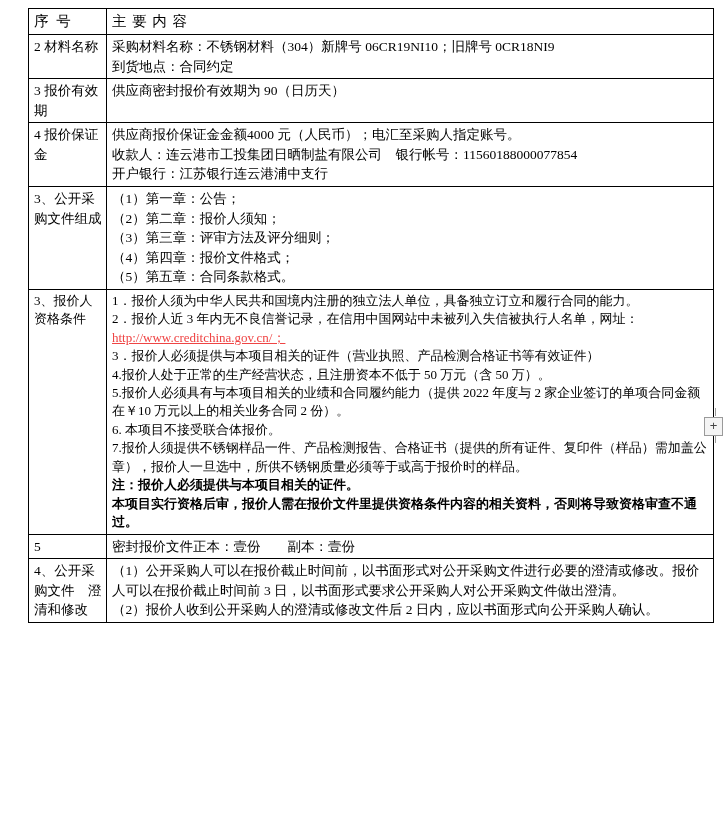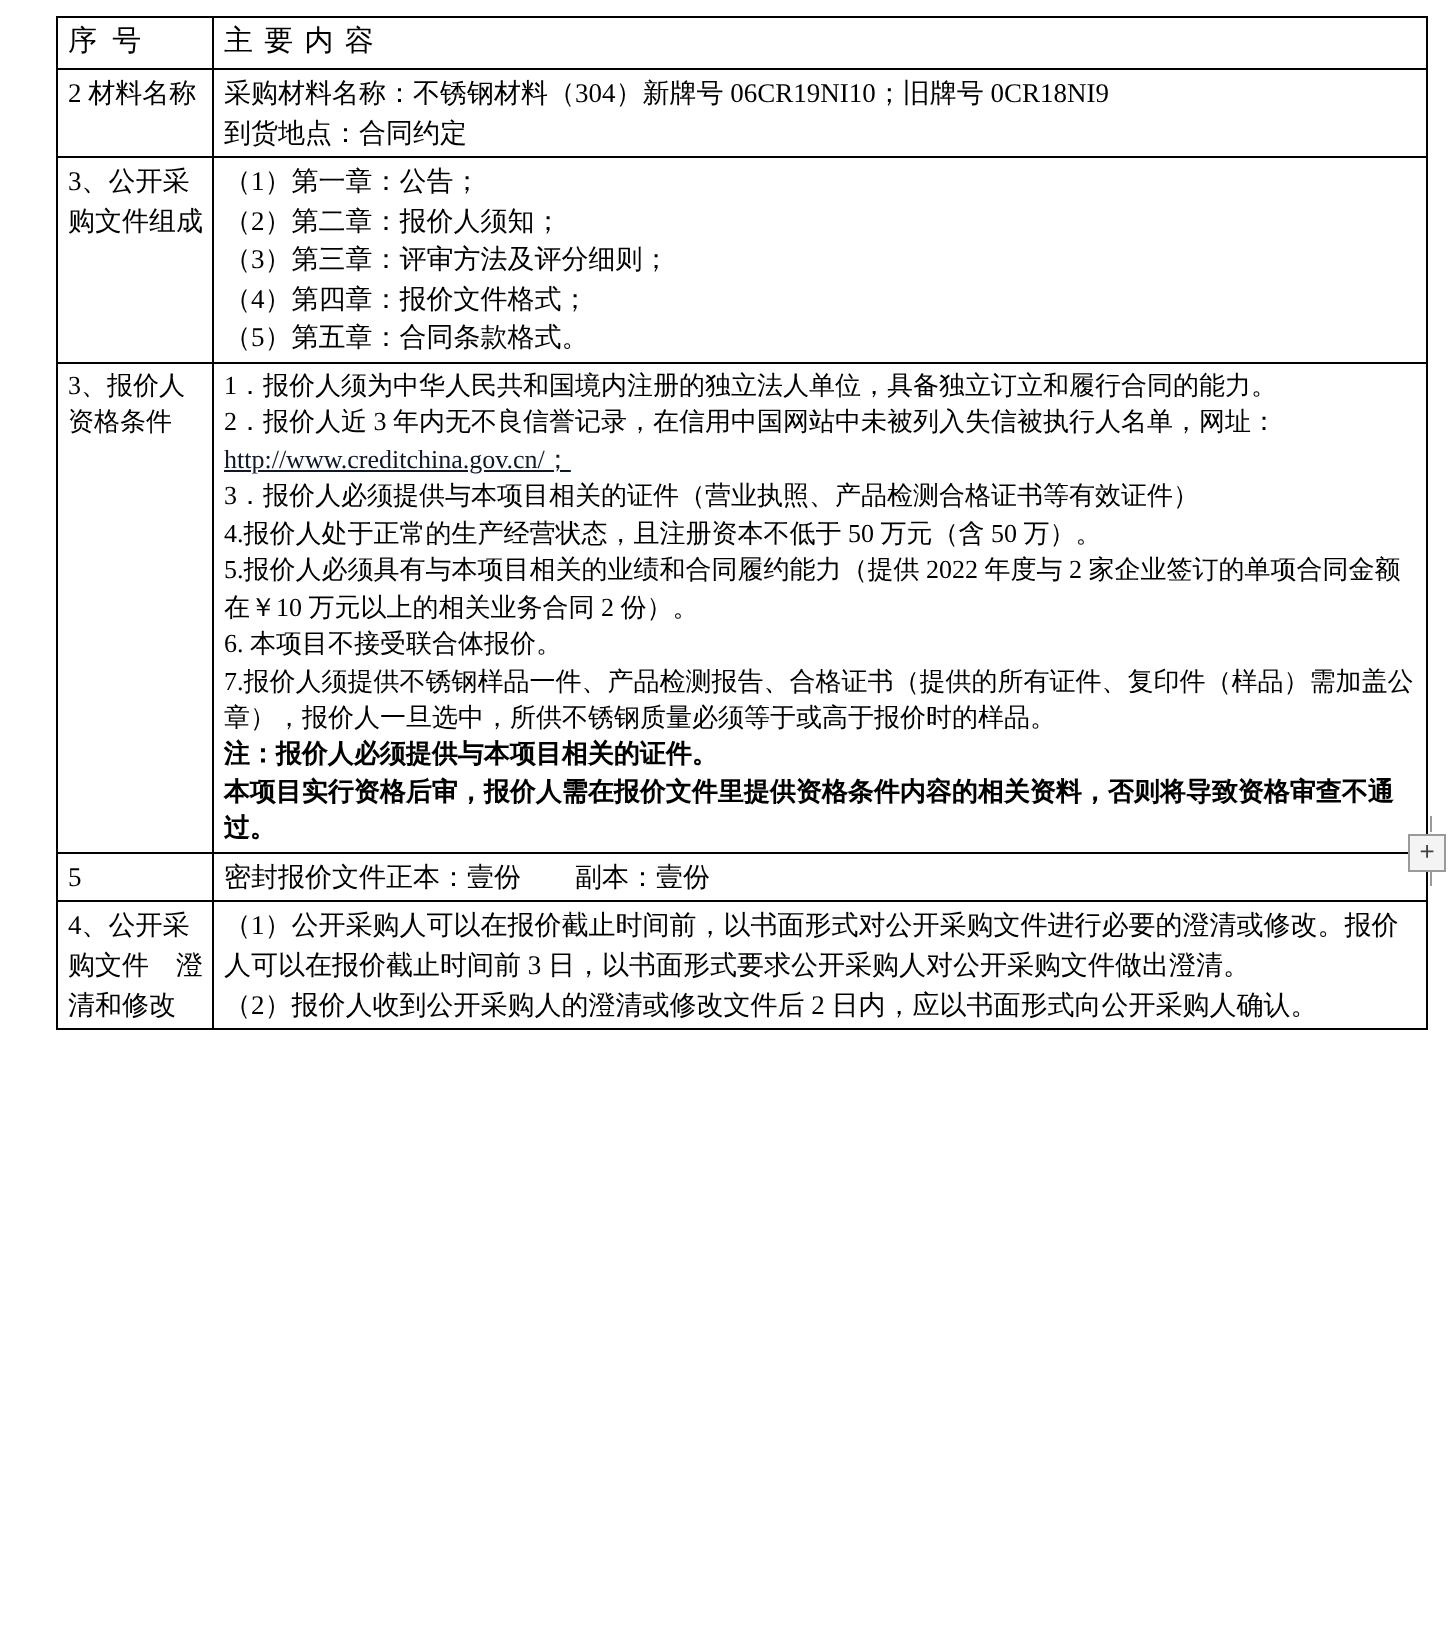--- a/index.html
+++ b/index.html
@@ -46,21 +46,21 @@
   .hdr td {
     font-size: 14.5px;
     padding-top: 3px;
     padding-bottom: 3px;
   }
   .hdr .h1 { letter-spacing: 2px; }
   .hdr .h2 { letter-spacing: 1px; }
   .line { display: block; white-space: pre-wrap; }
   .bold { font-weight: bold; }
   .link {
-    color: #0f172a;
+    color: #ef4444;
     text-decoration: underline;
   }
   .qual td { font-size: 13px; line-height: 1.42; }
   
   .margin-plus {
     position: absolute;
     right: 4px;
     top: 417px;
     width: 17px;
     height: 17px;
@@ -110,21 +110,35 @@
 
 
       <tr>
         <td class="col-no">2 材料名称</td>
         <td class="col-body">
           <span class="line">采购材料名称：不锈钢材料（304）新牌号 06CR19NI10；旧牌号 0CR18NI9</span>
           <span class="line">到货地点：合同约定</span>
         </td>
       </tr>
 
+      <tr>
+        <td class="col-no">3 报价有效期</td>
+        <td class="col-body">
+          <span class="line">供应商密封报价有效期为 90（日历天）</span>
+        </td>
+      </tr>
 
+      <tr>
+        <td class="col-no">4 报价保证金</td>
+        <td class="col-body">
+          <span class="line">供应商报价保证金金额4000 元（人民币）；电汇至采购人指定账号。</span>
+          <span class="line">收款人：连云港市工投集团日晒制盐有限公司　银行帐号：11560188000077854</span>
+          <span class="line">开户银行：江苏银行连云港浦中支行</span>
+        </td>
+      </tr>
 
       <tr>
         <td class="col-no">3、公开采购文件组成</td>
         <td class="col-body">
           <span class="line">（1）第一章：公告；</span>
           <span class="line">（2）第二章：报价人须知；</span>
           <span class="line">（3）第三章：评审方法及评分细则；</span>
           <span class="line">（4）第四章：报价文件格式；</span>
           <span class="line">（5）第五章：合同条款格式。</span>
         </td>

